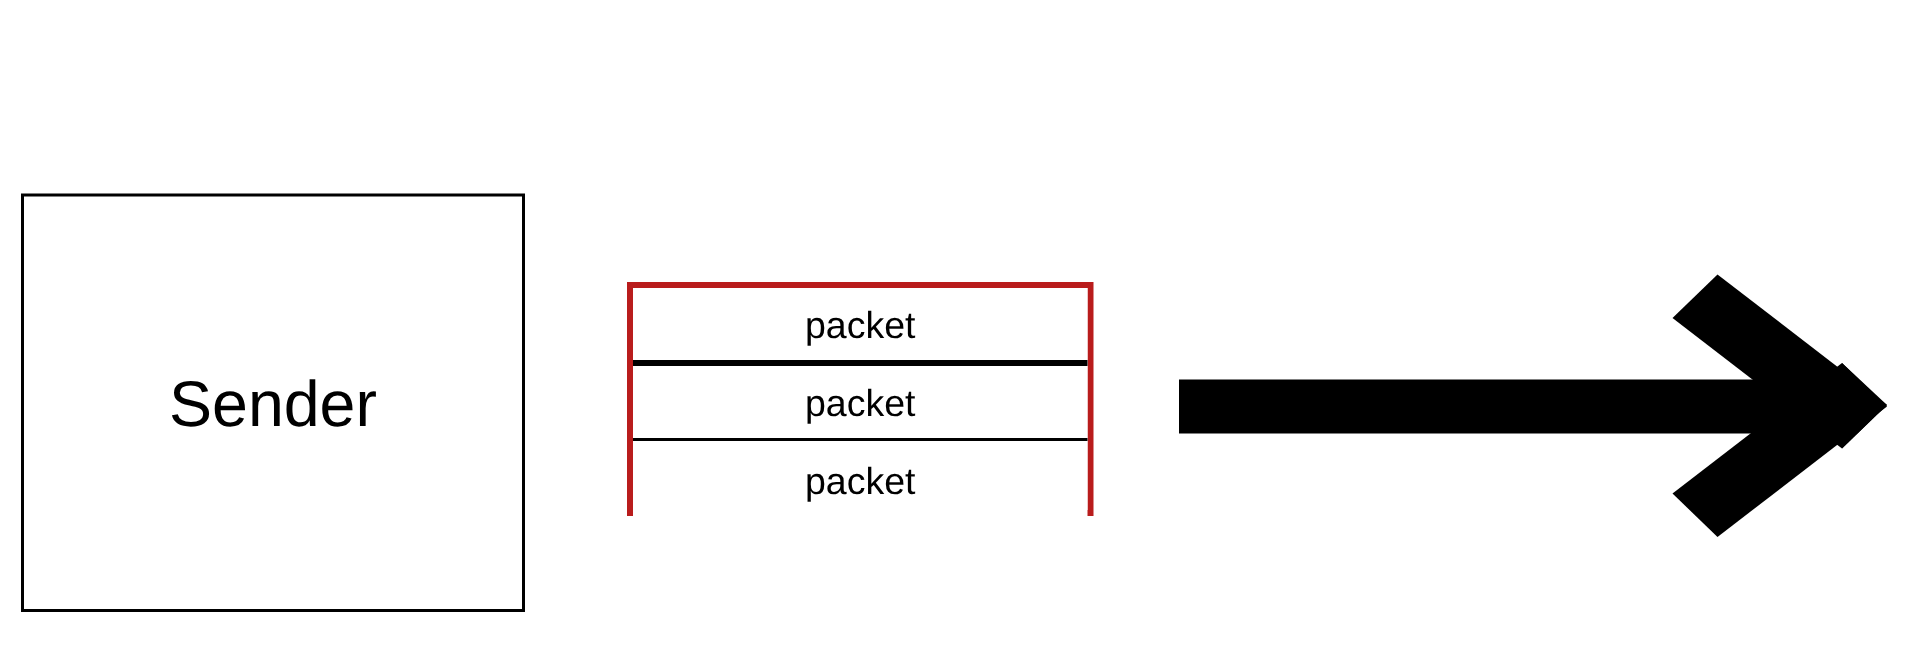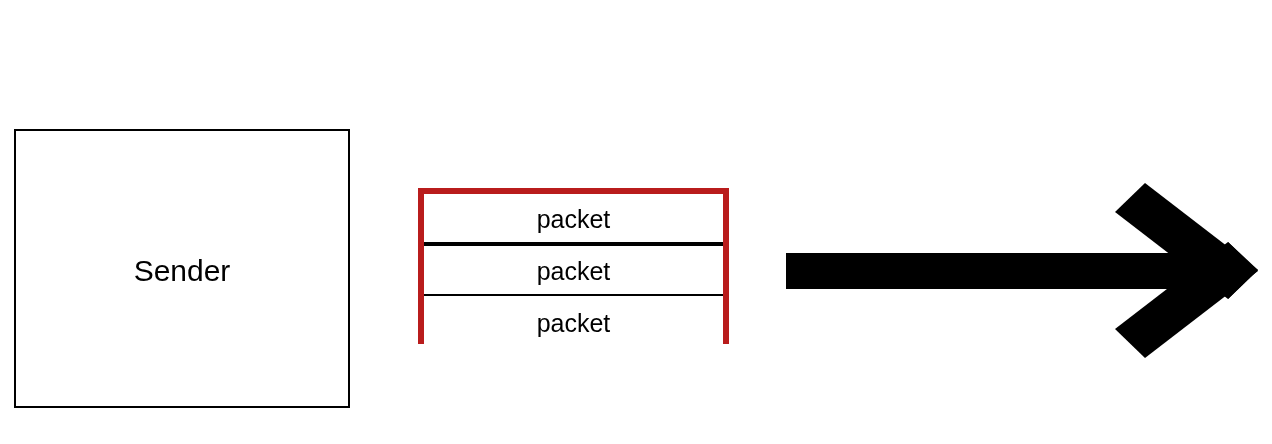--- a/index.html
+++ b/index.html
@@ -42,38 +42,38 @@
     width: 336px;
     height: 279px;
     box-sizing: border-box;
     border: 2px solid #000000;
     background: #ffffff;
     display: flex;
     align-items: center;
     justify-content: center;
   }
   .sender-label {
-    font-size: 30px;
+    font-size: 43px;
     font-weight: 400;
     line-height: 1;
     color: #000000;
     position: relative;
     top: 2px;
     text-align: right;
   }
 
   
   .packet-stack {
     position: absolute;
     left: 418px;
     top: 188px;
     width: 311px;
     height: 156px;
     box-sizing: border-box;
-    border: 6px solid #b91c1c;
+    border: 4px solid #b91c1c;
     background: #ffffff;
   }
   .packet-row {
     box-sizing: border-box;
     height: 51px;
     display: flex;
     align-items: center;
     justify-content: center;
     background: #ffffff;
   }

